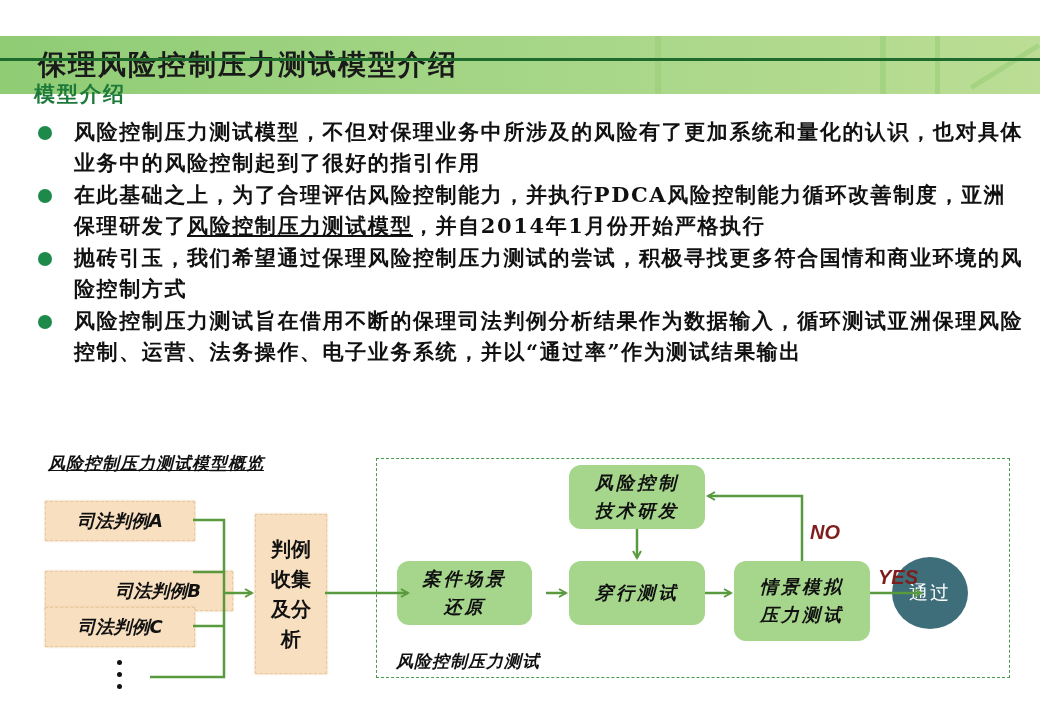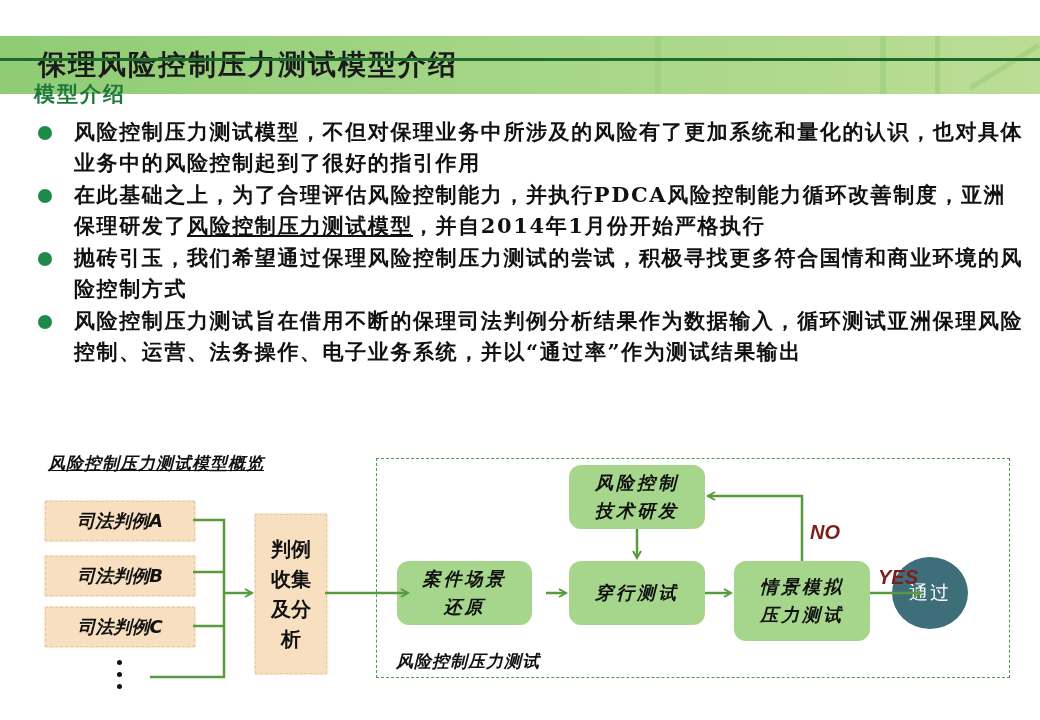--- a/index.html
+++ b/index.html
@@ -61,21 +61,21 @@
   </div>
   <div class="bullet">
     <span class="dot"></span>
     <span class="btext">风险控制压力测试旨在借用不断的保理司法判例分析结果作为数据输入，循环测试亚洲保理风险控制、运营、法务操作、电子业务系统，并以“通过率”作为测试结果输出</span>
   </div>
 </div>
 
 <div class="overview-title">风险控制压力测试模型概览</div>
 
 <div class="paper case" style="top:501px;">司法判例A</div>
-<div class="paper case" style="top:556px;">司法判例B</div>
+<div class="paper case" style="top:571px;padding-left:38px;">司法判例B</div>
 <div class="paper case" style="top:607px;">司法判例C</div>
 <div class="vdots">
     <span></span>
     <span></span>
     <span></span>
   </div>
 
 <div class="paper collect">
   <div>判例</div>
   <div>收集</div>

